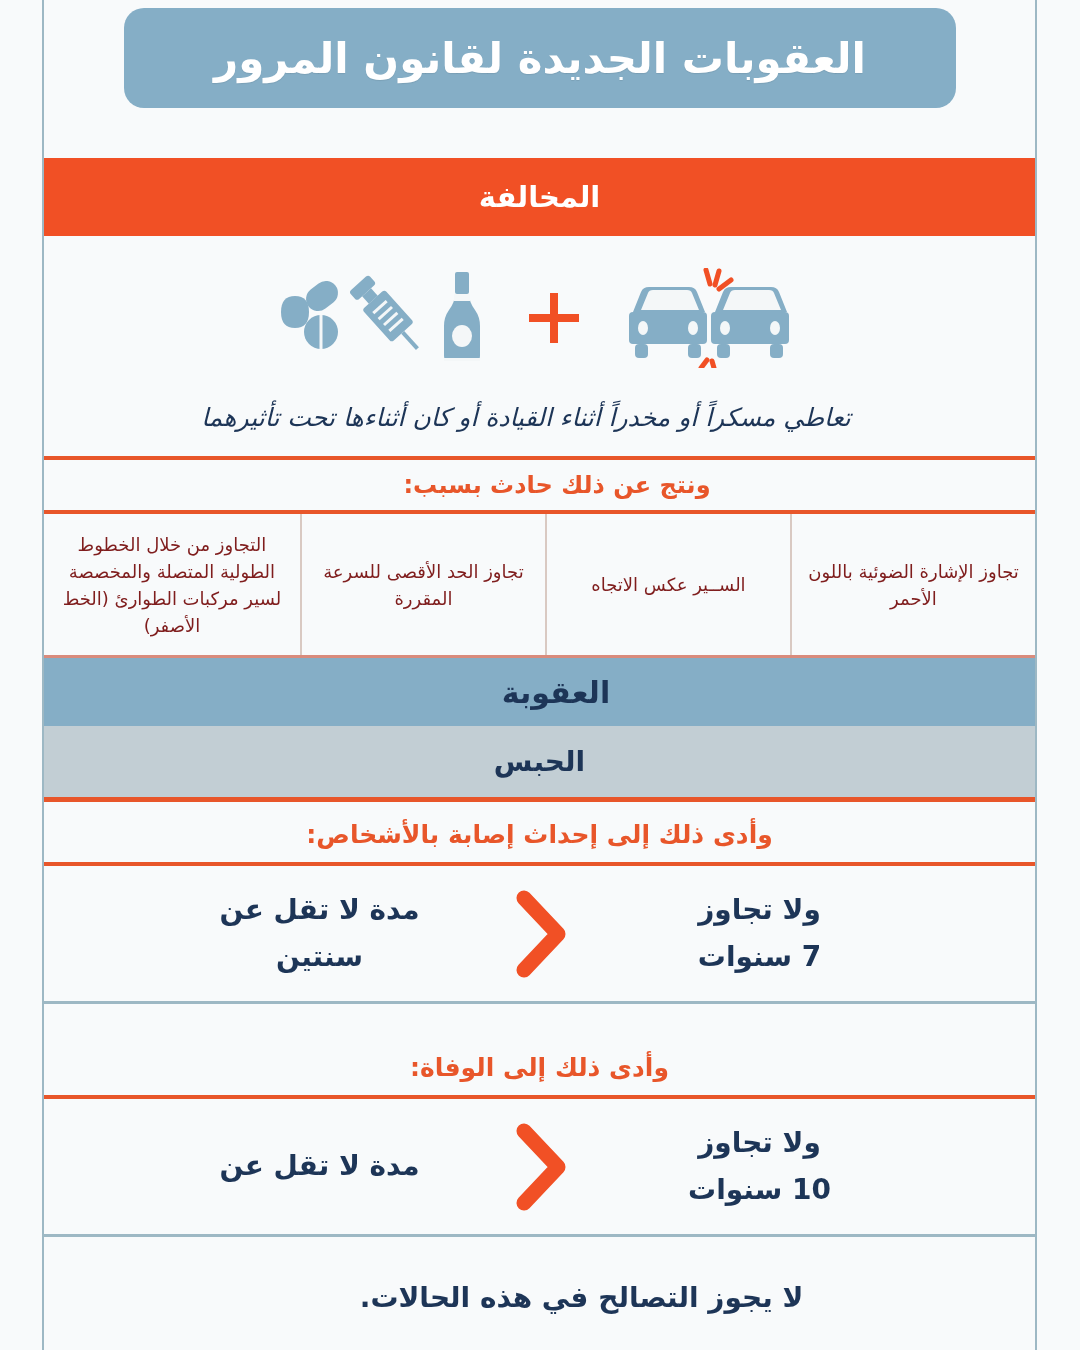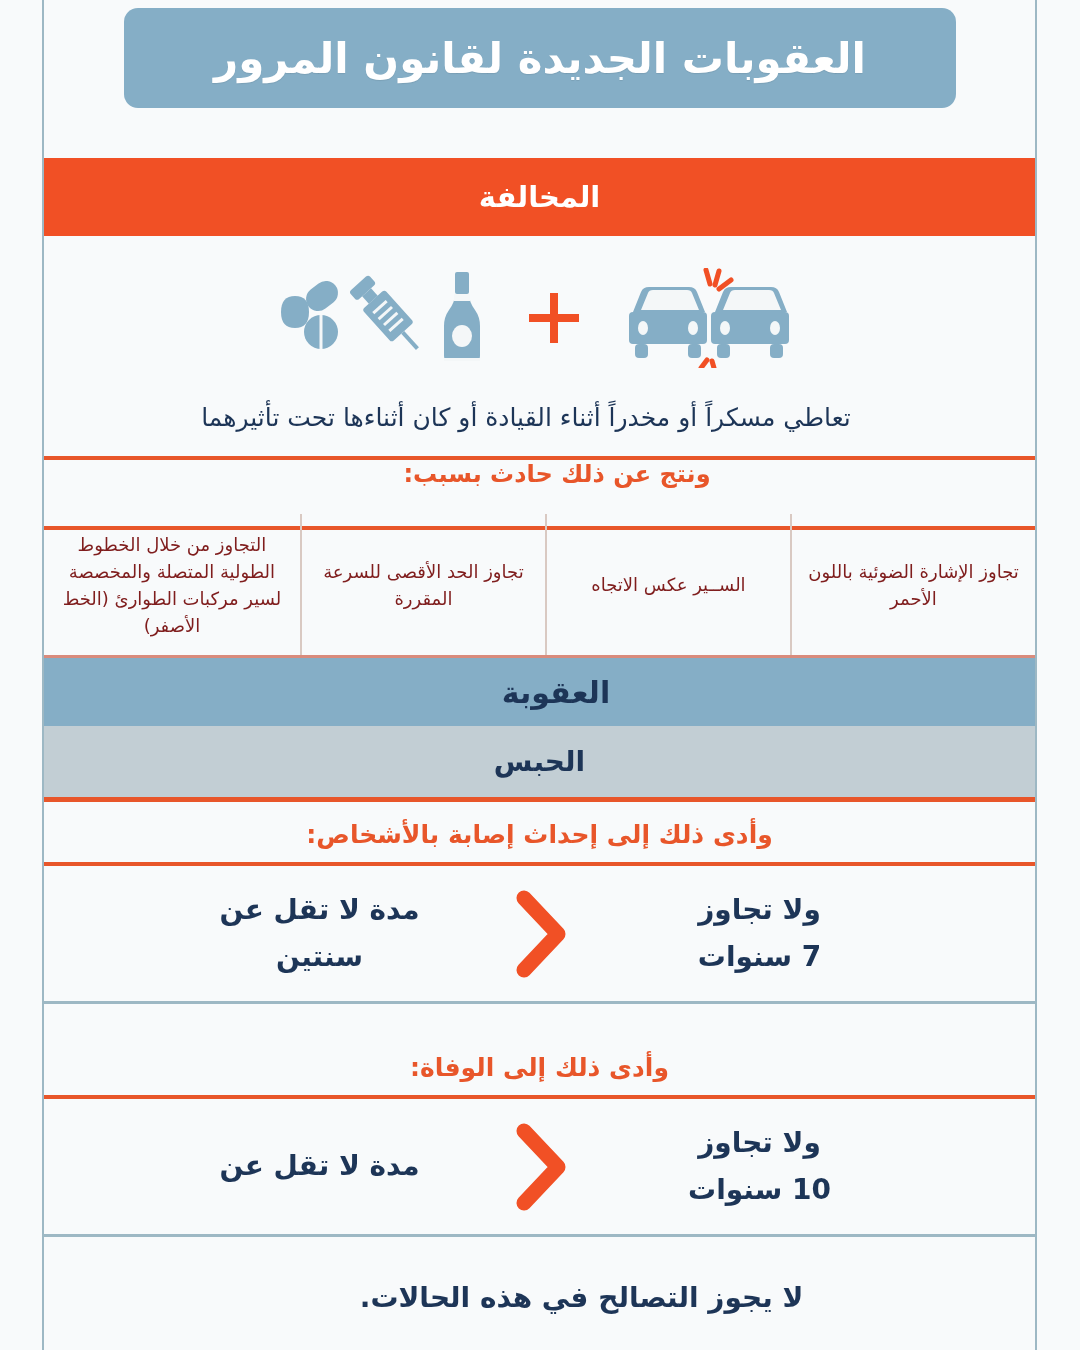--- a/index.html
+++ b/index.html
@@ -17,21 +17,21 @@
     position:absolute; top:0; bottom:0; width:2px;
     background:#9db8c4;
   }
   .frame-rule.left  { left:42px; }
   .frame-rule.right { left:1035px; }
 
   
   .title-wrap {
     position:absolute; top:8px; left:124px; right:124px; height:100px;
     background:#85aec6;
-    border-radius:14px;
+    border-radius:20px;
     display:flex; align-items:center; justify-content:center;
     z-index:3;
   }
   .title-text {
     color:#ffffff;
     font-size:42px;
     font-weight:bold;
     letter-spacing:-0.5px;
     text-shadow:0 1px 1px rgba(0,0,0,.08);
   }
@@ -57,28 +57,29 @@
     margin:0 24px;
   }
 
   
   .violation-desc {
     position:absolute; top:400px; left:44px; width:964px;
     text-align:center;
     color:#1d3557;
     font-size:25px;
     line-height:1.4;
+    font-style:italic;
   }
 
   
   .cause-heading {
-    position:absolute; top:456px; left:44px; width:991px; height:74px;
+    position:absolute; top:456px; left:44px; width:991px; height:58px;
     border-top:4px solid #e8562a;
     border-bottom:4px solid #e8562a;
-    display:flex; justify-content:center;padding-left:35px;
+    display:flex; align-items:center; justify-content:center;padding-left:35px;
   }
   .cause-heading .label {
     color:#e8562a; font-size:24px; font-weight:bold;
   }
 
   
   .cause-row {
     position:absolute; top:514px; left:44px; width:991px; height:144px;
     display:flex; flex-direction:row;
     border-bottom:3px solid #d98b7c;

